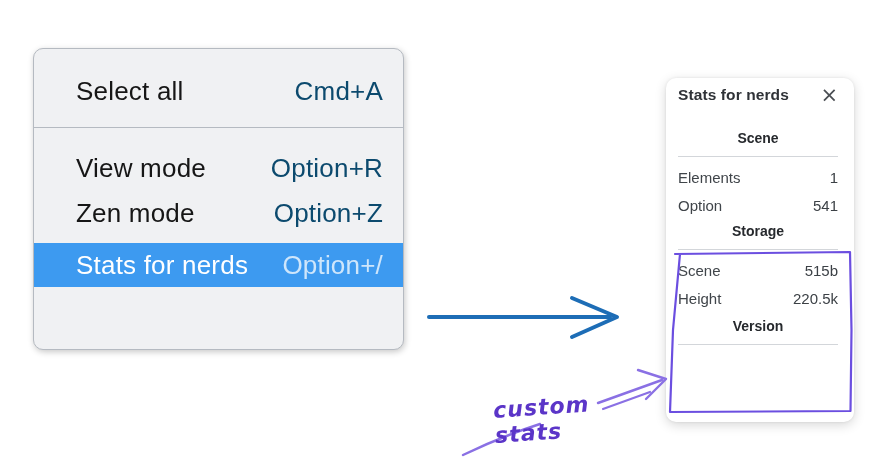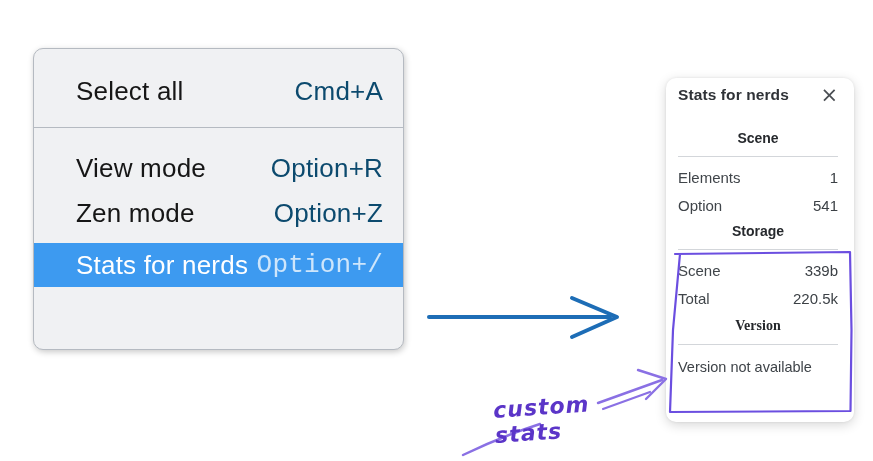--- a/index.html
+++ b/index.html
@@ -20,21 +20,21 @@
   .menu-group.second{padding:18px 0 19px 0;}
   .menu-item{
     height:45px;display:flex;align-items:center;justify-content:space-between;
     padding:0 20px 0 42px;font-size:26px;color:#161616;letter-spacing:.2px;
     cursor:default;
   }
   .menu-item .mi-shortcut{color:#0c4a6e;}
   .menu-item.highlighted{
     background:#3d9af0;color:#ffffff;height:44px;margin-top:7px;
   }
-  .menu-item.highlighted .mi-shortcut{color:rgba(255,255,255,.75);font-family:Liberation Mono, monospace;}
+  .menu-item.highlighted .mi-shortcut{color:rgba(255,255,255,.75);}
   .menu-divider{height:1px;background:#b5bac1;width:100%;}
   
   .blue-arrow{position:absolute;left:0;top:0;pointer-events:none;}
   
   .panel{
     position:absolute;left:666px;top:78px;width:188px;height:344px;
     background:#ffffff;border-radius:10px;
     box-shadow:0 3px 12px rgba(0,0,0,.16), 0 0 3px rgba(0,0,0,.08);
     box-sizing:border-box;padding:2px 16px 0 12px;
     color:#3e4348;
@@ -44,21 +44,21 @@
   .panel-close{
     font-size:21px;font-weight:400;color:#4a4e53;line-height:20px;cursor:pointer;
     font-family:"DejaVu Sans", sans-serif;
   }
   .panel h3{
     margin:0;text-align:center;font-size:14px;font-weight:bold;color:#26292d;
     height:20px;line-height:20px;
   }
   .panel h3.h-scene{margin-top:18px;}
   .panel h3.h-storage{margin-top:2px;}
-  .panel h3.h-version{margin-top:4px;font-family:Liberation Serif, serif;}
+  .panel h3.h-version{margin-top:4px;}
   .hr{height:1px;background:#d3d6da;margin-top:8px;}
   .stat-row{
     height:28px;display:flex;align-items:center;justify-content:space-between;
     font-size:15px;color:#40454a;
   }
   .stat-row.mt{margin-top:6px;}
   .stat-value{color:#3c4146;}
   .panel .note{margin-top:9px;height:26px;line-height:26px;font-size:14.5px;color:#3e4348;}
   
   .purple-overlay{position:absolute;left:0;top:0;pointer-events:none;}
@@ -119,30 +119,29 @@
     </div>
     <div class="stat-row">
       <span class="stat-label">Option</span>
       <span class="stat-value">541</span>
     </div>
 
     <h3 class="h-storage">Storage</h3>
     <div class="hr"></div>
     <div class="stat-row mt">
       <span class="stat-label">Scene</span>
-      <span class="stat-value">339b</span>
+      <span class="stat-value">515b</span>
     </div>
     <div class="stat-row">
-      <span class="stat-label">Total</span>
+      <span class="stat-label">Height</span>
       <span class="stat-value">220.5k</span>
     </div>
 
     <h3 class="h-version">Version</h3>
     <div class="hr"></div>
-    <div class="note">Version not available</div>
   </div>
 
   <svg class="purple-overlay" width="873" height="461" viewBox="0 0 873 461">
     <g fill="none" stroke-linecap="round" stroke-linejoin="round">
 
       <path stroke="#6b4ee0" stroke-width="2.2" d="M675 254 L850 252 L851.5 330 L850.5 411 L670 412 L673 330 L680 254"></path>
 
       <path stroke="#8a70e4" stroke-width="2.4" d="M463 455 C488 443 515 432 540 424"></path>
 
       <path stroke="#8a70e4" stroke-width="2.4" d="M598 403 L662 380"></path>

